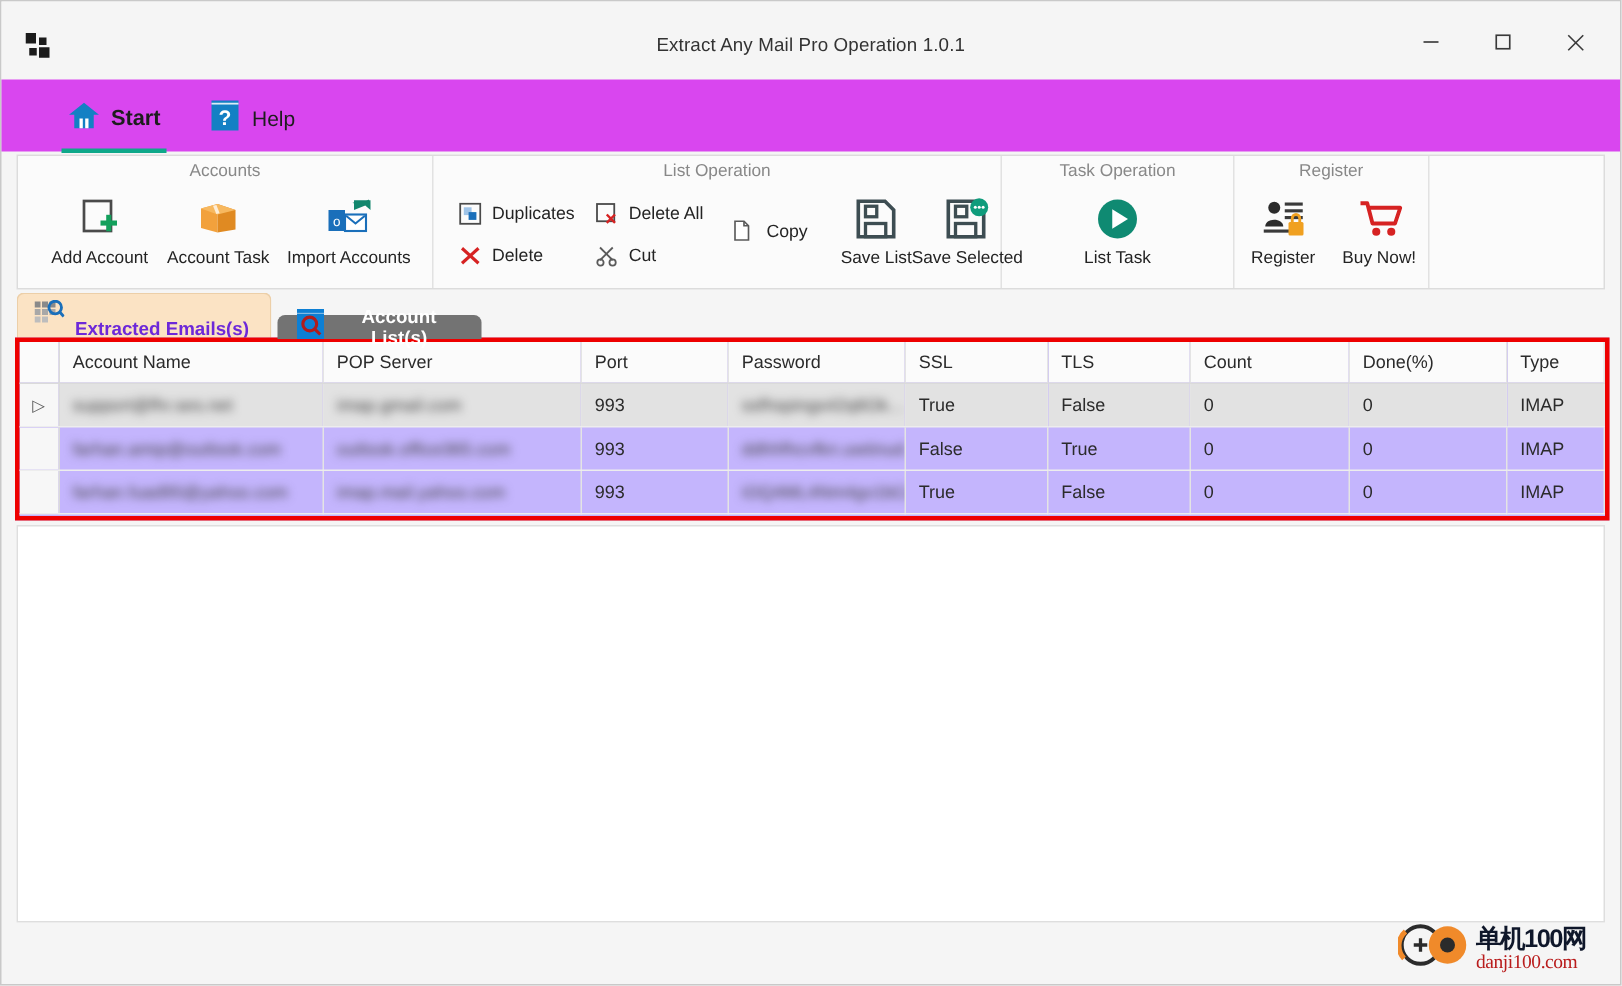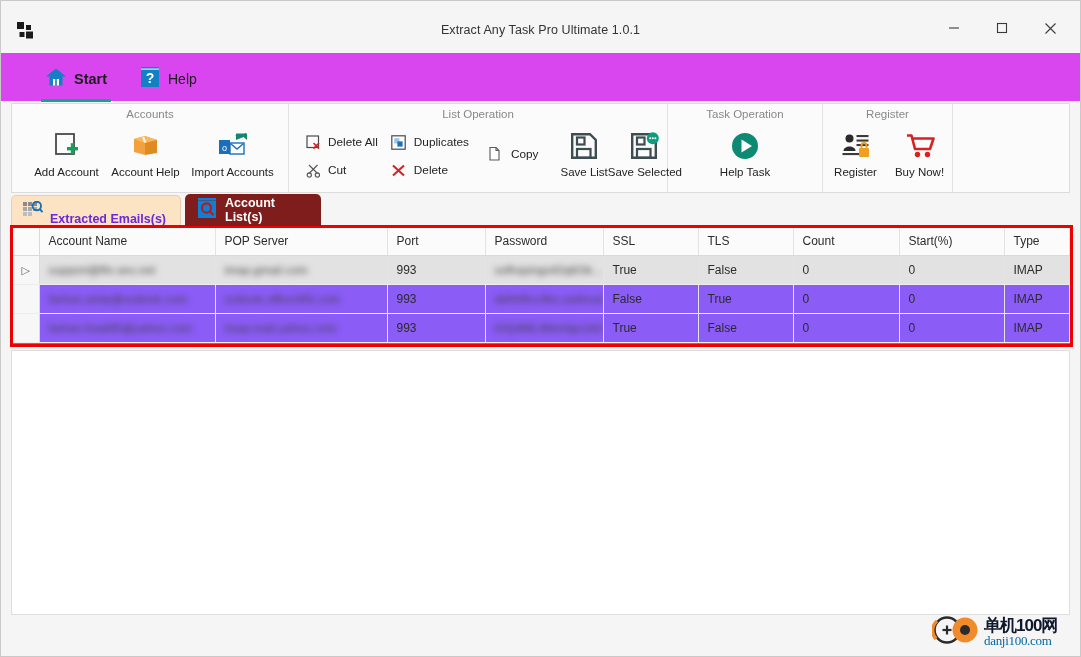--- a/index.html
+++ b/index.html
@@ -132,30 +132,31 @@
     display:flex; align-items:center; gap:7px;
     padding:0 14px 0 11px;
     border-radius:5px 5px 0 0;
   }
   #tab-extracted {
     left:0; background:#fbe3c4;
     border:1px solid #eccfa8; border-bottom:none;
   }
   #tab-extracted .ctab-label { font-size:12.5px; font-weight:bold; color:#6d28d9;margin-top:16px; }
   #tab-accountlist {
-    left:174px; background:#7f1d1d; z-index:3;
-    height:32px;
+    left:174px; background:#737373; z-index:3;
+    height:16px;
+    text-align:center;
   }
   #tab-accountlist .ctab-label { font-size:12.5px; font-weight:bold; color:#ffffff; }
 
   
   #table-region {
     position:absolute; left:9px; top:224px; width:1063px; height:122px;
     border:3px solid #ee0000;
-    background:#8b5cf6;
+    background:#c4b5fd;
   }
   #grid { width:100%; border-collapse:collapse; table-layout:fixed; }
   #grid th, #grid td {
     font-size:12px; color:#2b2b2b; font-weight:normal;
     text-align:left; padding:0 0 0 9px;
     border-right:1px solid #e4e4e4;
     overflow:hidden; white-space:nowrap;
   }
   #grid thead th {
     height:27px; background:#fbfbfb;
@@ -212,39 +213,39 @@
     width:146px; height:44px;
     display:flex; align-items:center; gap:4px;
     pointer-events:none;
   }
   #wm-text { line-height:1.0; }
   #wm-cn {
     font-size:17px; color:#0f172a; font-weight:bold;
     font-family:Liberation Sans, sans-serif; letter-spacing:-1px;
   }
   #wm-en {
-    font-size:13px; color:#0369a1;
+    font-size:13px; color:#b91c1c;
     font-family:"Liberation Serif", serif; letter-spacing:-.3px;
   }
 </style>
 </head>
 <body>
 
 <div id="window">
 
   <div id="titlebar">
     <div id="applogo">
       <svg width="20" height="17" viewBox="0 0 20 17">
         <rect x="0" y="0" width="7" height="7" fill="#1b1b1b"></rect>
         <rect x="9" y="3" width="5" height="5" fill="#1b1b1b"></rect>
         <rect x="9" y="9.5" width="7" height="7" fill="#1b1b1b"></rect>
         <rect x="2.5" y="10" width="5" height="5" fill="#1b1b1b"></rect>
       </svg>
     </div>
-    <div id="title">Extract Any Task Pro Ultimate 1.0.1</div>
+    <div id="title">Extract Any Mail Pro Operation 1.0.1</div>
 
     <div class="wbtn" id="btn-min">
       <svg width="12" height="12" viewBox="0 0 12 12">
           <line x1="1" y1="6" x2="11" y2="6" stroke="#3a3a3a" stroke-width="1.1"></line>
         </svg>
     </div>
     <div class="wbtn" id="btn-max">
       <svg width="12" height="12" viewBox="0 0 12 12">
           <rect x="1.5" y="1.5" width="9" height="9" fill="none" stroke="#3a3a3a" stroke-width="1.1"></rect>
         </svg>
@@ -311,21 +312,21 @@
 
         <div class="bigbtn">
           <span class="ico">
             <svg width="30" height="30" viewBox="0 0 30 30">
               <polygon points="3,8 14,5 14,24 3,21" fill="#f2a13c"></polygon>
               <polygon points="14,5 26,9 26,22 14,24" fill="#e08a22"></polygon>
               <polygon points="3,8 14,5 26,9 14,12" fill="#f7b85f"></polygon>
               <polygon points="11,6.2 13.2,11.7 15.4,11.2 13.3,5.6" fill="#ffffff" opacity=".75"></polygon>
             </svg>
           </span>
-          <span class="lbl">Account Help</span>
+          <span class="lbl">Account Task</span>
         </div>
 
         <div class="bigbtn" style="width:95px">
           <span class="ico">
             <svg width="34" height="30" viewBox="0 0 34 30">
               <path d="M19 4 L30 4 L30 2 L22 6 Z" fill="#12876d"></path>
               <path d="M20 2.5 L31 2.5 L31 9 L27.5 6 L20 9 Z" fill="#12876d"></path>
               <rect x="3" y="9" width="11" height="14" fill="#1a6fba"></rect>
               <text x="8.5" y="19.5" font-family="Liberation Sans, sans-serif" font-size="9" fill="#ffffff" text-anchor="middle">o</text>
               <rect x="14" y="12" width="14" height="11" fill="#ffffff" stroke="#1a6fba" stroke-width="1.4"></rect>
@@ -333,20 +334,42 @@
             </svg>
           </span>
           <span class="lbl">Import Accounts</span>
         </div>
       </div>
     </div>
 
     <div class="rgroup" id="g-list">
       <div class="rgroup-title">List Operation</div>
       <div class="rgroup-body">
+
+        <div class="smallcol">
+          <div class="smallbtn">
+            <span class="ico">
+              <svg width="15" height="15" viewBox="0 0 15 15">
+                <rect x="0.8" y="0.8" width="13.4" height="13.4" fill="none" stroke="#4a4a4a" stroke-width="1.2"></rect>
+                <rect x="3.2" y="3.2" width="5.2" height="5.2" fill="#9fc4e8"></rect>
+                <rect x="6.4" y="6.4" width="5.2" height="5.2" fill="#1a6fba"></rect>
+              </svg>
+            </span>
+            <span class="lbl">Duplicates</span>
+          </div>
+          <div class="smallbtn">
+            <span class="ico">
+              <svg width="15" height="15" viewBox="0 0 15 15">
+                <line x1="2" y1="2.5" x2="13" y2="12.5" stroke="#d62222" stroke-width="2.1"></line>
+                <line x1="13" y1="2.5" x2="2" y2="12.5" stroke="#d62222" stroke-width="2.1"></line>
+              </svg>
+            </span>
+            <span class="lbl">Delete</span>
+          </div>
+        </div>
 
         <div class="smallcol">
           <div class="smallbtn">
             <span class="ico">
               <svg width="15" height="15" viewBox="0 0 15 15">
                 <rect x="1" y="1" width="11.5" height="11.5" fill="none" stroke="#4a4a4a" stroke-width="1.2"></rect>
                 <line x1="7.5" y1="8" x2="13" y2="13.6" stroke="#d62222" stroke-width="1.6"></line>
                 <line x1="13" y1="8" x2="7.5" y2="13.6" stroke="#d62222" stroke-width="1.6"></line>
               </svg>
             </span>
@@ -358,42 +381,20 @@
                 <line x1="3" y1="2" x2="11.5" y2="10.5" stroke="#5a5a5a" stroke-width="1.2"></line>
                 <line x1="11.5" y1="2" x2="3" y2="10.5" stroke="#5a5a5a" stroke-width="1.2"></line>
                 <circle cx="3.3" cy="12" r="2.1" fill="none" stroke="#5a5a5a" stroke-width="1.2"></circle>
                 <circle cx="11.4" cy="12" r="2.1" fill="none" stroke="#5a5a5a" stroke-width="1.2"></circle>
               </svg>
             </span>
             <span class="lbl">Cut</span>
           </div>
         </div>
 
-        <div class="smallcol">
-          <div class="smallbtn">
-            <span class="ico">
-              <svg width="15" height="15" viewBox="0 0 15 15">
-                <rect x="0.8" y="0.8" width="13.4" height="13.4" fill="none" stroke="#4a4a4a" stroke-width="1.2"></rect>
-                <rect x="3.2" y="3.2" width="5.2" height="5.2" fill="#9fc4e8"></rect>
-                <rect x="6.4" y="6.4" width="5.2" height="5.2" fill="#1a6fba"></rect>
-              </svg>
-            </span>
-            <span class="lbl">Duplicates</span>
-          </div>
-          <div class="smallbtn">
-            <span class="ico">
-              <svg width="15" height="15" viewBox="0 0 15 15">
-                <line x1="2" y1="2.5" x2="13" y2="12.5" stroke="#d62222" stroke-width="2.1"></line>
-                <line x1="13" y1="2.5" x2="2" y2="12.5" stroke="#d62222" stroke-width="2.1"></line>
-              </svg>
-            </span>
-            <span class="lbl">Delete</span>
-          </div>
-        </div>
-
         <div class="smallcol" style="padding-top:18px;padding-left:6px">
           <div class="smallbtn">
             <span class="ico">
               <svg width="15" height="16" viewBox="0 0 15 16">
                 <path d="M2 1.5 L8 1.5 L11 4.5 L11 14 L2 14 Z" fill="#ffffff" stroke="#5a5a5a" stroke-width="1.1"></path>
                 <path d="M8 1.5 L8 4.5 L11 4.5" fill="none" stroke="#5a5a5a" stroke-width="1.1"></path>
               </svg>
             </span>
             <span class="lbl">Copy</span>
           </div>
@@ -430,21 +431,21 @@
     <div class="rgroup" id="g-task">
       <div class="rgroup-title">Task Operation</div>
       <div class="rgroup-body">
         <div class="bigbtn">
           <span class="ico">
             <svg width="30" height="30" viewBox="0 0 30 30">
               <circle cx="15" cy="15" r="13" fill="#0f8a72"></circle>
               <polygon points="11.5,8.5 22,15 11.5,21.5" fill="#ffffff"></polygon>
             </svg>
           </span>
-          <span class="lbl">Help Task</span>
+          <span class="lbl">List Task</span>
         </div>
       </div>
     </div>
 
     <div class="rgroup" id="g-register">
       <div class="rgroup-title">Register</div>
       <div class="rgroup-body">
         <div class="bigbtn" style="width:64px">
           <span class="ico">
             <svg width="30" height="28" viewBox="0 0 30 28">
@@ -524,21 +525,21 @@
       <thead>
         <tr>
           <th class="rowhdr"></th>
           <th>Account Name</th>
           <th>POP Server</th>
           <th>Port</th>
           <th>Password</th>
           <th>SSL</th>
           <th>TLS</th>
           <th>Count</th>
-          <th>Start(%)</th>
+          <th>Done(%)</th>
           <th>Type</th>
         </tr>
       </thead>
       <tbody>
         <tr class="selected">
           <td class="rowhdr"><span>▷</span></td>
           <td class="cell-name"><span class="blur">support@fhr.ses.net</span></td>
           <td><span class="blur">imap.gmail.com</span></td>
           <td>993</td>
           <td><span class="blur">ssfhspings42q6Ok...</span></td>

